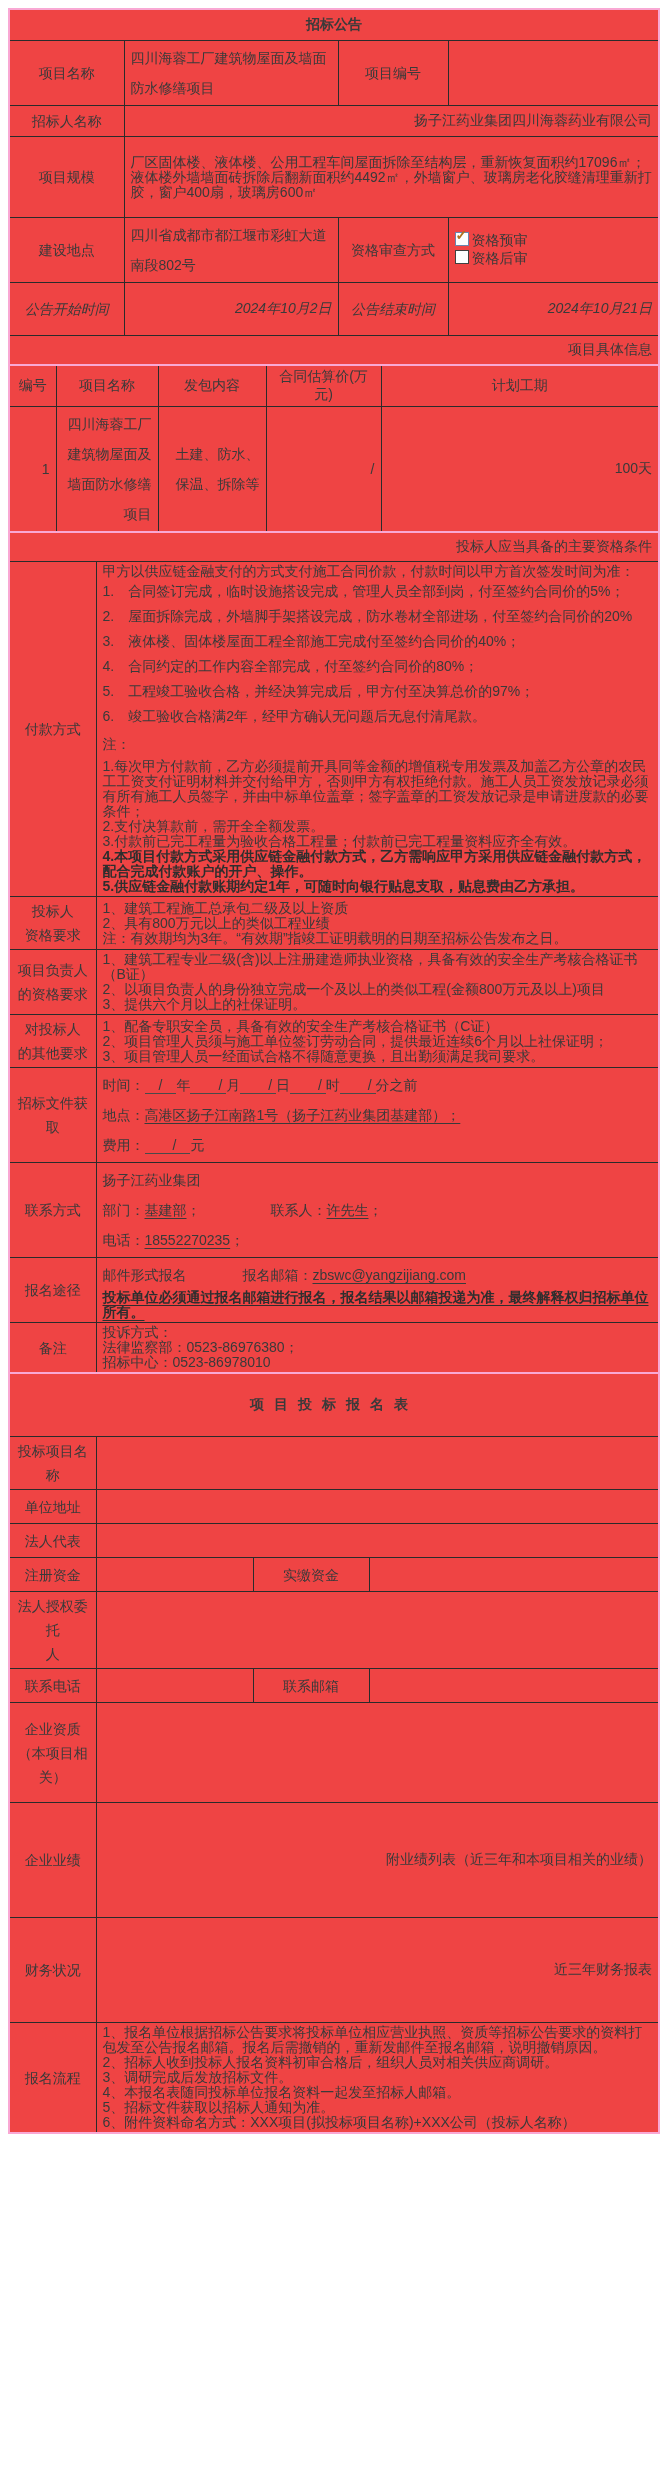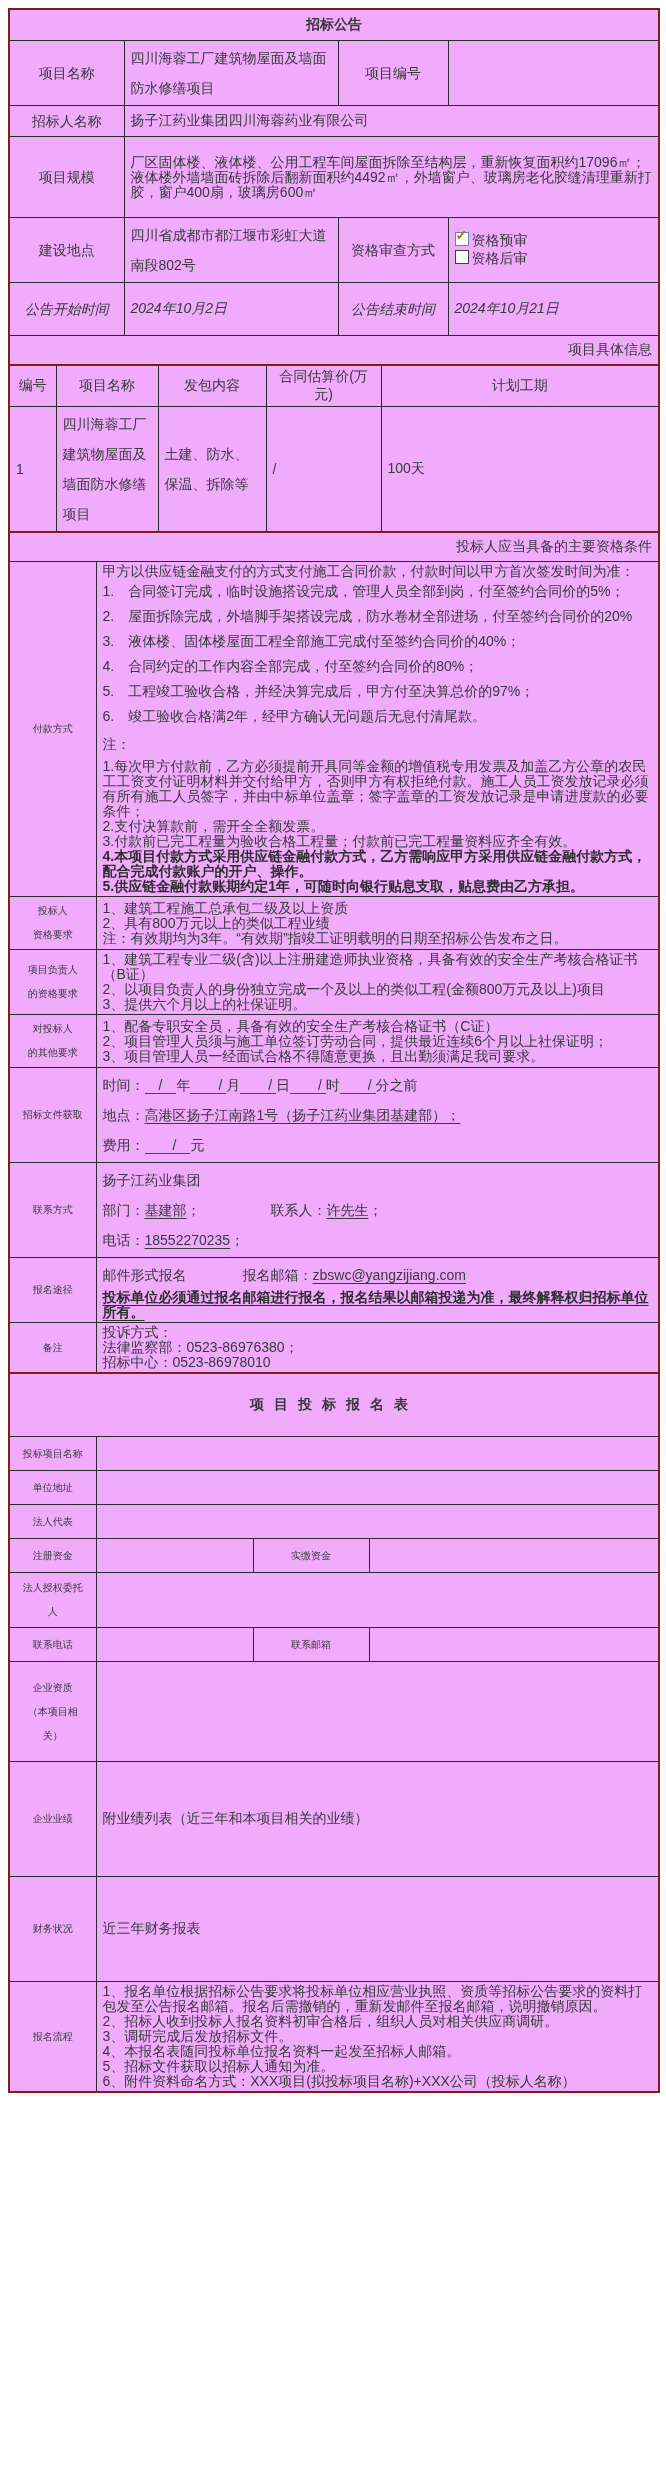--- a/index.html
+++ b/index.html
@@ -1,26 +1,26 @@
 <!DOCTYPE html>
 <html><head>
 <meta charset="utf-8">
 <style>
   html,body{margin:0;padding:0;background:#ffffff;}
   body{width:666px;min-height:2480px;font-family:"Liberation Sans",sans-serif;}
   .page{padding:8px 8px 20px 8px;}
-  table.t{border-collapse:collapse;table-layout:fixed;width:650px;background:#f0abfc;border:2px solid #7f1d1d;}
+  table.t{border-collapse:collapse;table-layout:fixed;width:650px;background:#ef4444;border:2px solid #f9a8d4;}
   table.t + table.t{margin-top:-2px;}
   .t td{border:1px solid #2b2b2b;font-size:14px;color:#3a3a3a;padding:2px 6px;vertical-align:middle;word-break:break-all;}
   .lbl{text-align:center;white-space:pre-line;padding:2px 1px;font-size:15px;line-height:24px;}
-  .t4 .lbl,.t5 .lbl{font-size:10px;}
+  .t4 .lbl,.t5 .lbl{font-size:14px;}
   .doc-title{text-align:center;font-weight:bold;font-size:17px;color:#1e3a5f;height:26px;}
   .form-title{text-align:center;font-weight:bold;font-size:26px;letter-spacing:10px;color:#1c1c1c;height:58px;}
   .sec{text-align:right;font-size:15px;height:24px;}
-  .cen{text-align:left;}
+  .cen{text-align:right;}
   .pre{white-space:pre-wrap;line-height:15px;}
   .hang{padding-left:2.6em;text-indent:-2.6em;line-height:25px;white-space:pre-wrap;}
   .bold{font-weight:bold;color:#2e2e2e;}
   .u{text-decoration:underline;text-underline-offset:3px;}
   .ub{font-weight:bold;text-decoration:underline;text-underline-offset:3px;color:#2e2e2e;}
   .bl{border-bottom:1px solid #4a4a4a;white-space:pre;}
   .c-brown{color:#8a5a28;}
   .c-blue{color:#3d5a8a;}
   .h52 td{height:52px;} .h26 td{height:26px;} .h76 td{height:76px;} .h48 td{height:48px;font-style:italic;}
   .h36 td{height:36px;} .h70 td{height:70px;} .h29 td{height:29px;} .h50 td{height:50px;margin-top:32px;}

